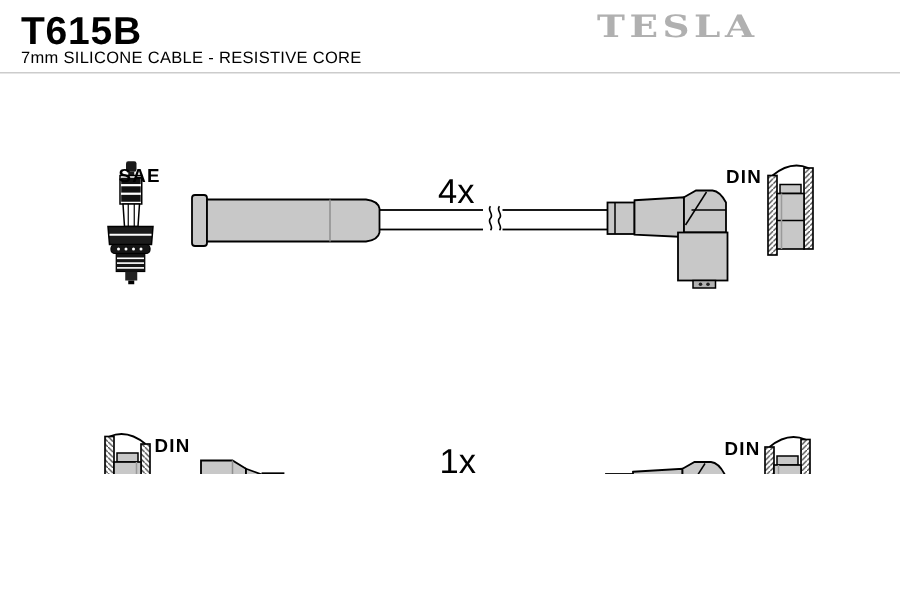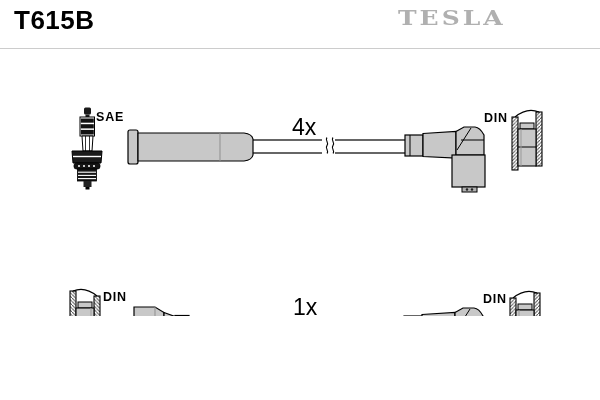--- a/index.html
+++ b/index.html
@@ -24,32 +24,33 @@
     left:0;top:48px;width:600px;height:1px;background:#cccccc;
   }
   .qty-label{
     font-size:23px;color:#000;font-weight:400;margin-top:16px;
   }
   .conn-label{
     font-size:12.5px;font-weight:bold;color:#000;letter-spacing:0.8px;
   }
   .qty-top{left:292px;top:98px;}
   .qty-bottom{left:293px;top:278px;}
-  .sae-top{left:96px;top:110px;text-align:right;}
+  .sae-top{left:79px;top:110px;text-align:right;}
   .din-top-right{left:484px;top:111px;}
   .din-bottom-left{left:103px;top:290px;}
   .din-bottom-right{left:483px;top:292px;}
   svg.diagram{position:absolute;left:0;top:0;width:600px;height:400px;}
 </style>
 </head>
 <body>
 
 <div class="page">
 
   <div class="abs part-number">T615B</div>
+  <div class="abs subtitle">7mm SILICONE CABLE - RESISTIVE CORE</div>
   <div class="abs tesla-logo">TESLA</div>
   <div class="abs divider"></div>
 
   <svg class="diagram" viewBox="0 0 600 400" xmlns="http://www.w3.org/2000/svg">
     <defs>
       <pattern id="hatch" width="3.5" height="3.5" patternUnits="userSpaceOnUse">
         <path d="M0,3.5 L3.5,0" stroke="#444" stroke-width="0.9"></path>
       </pattern>
 
       <g id="din-term">

